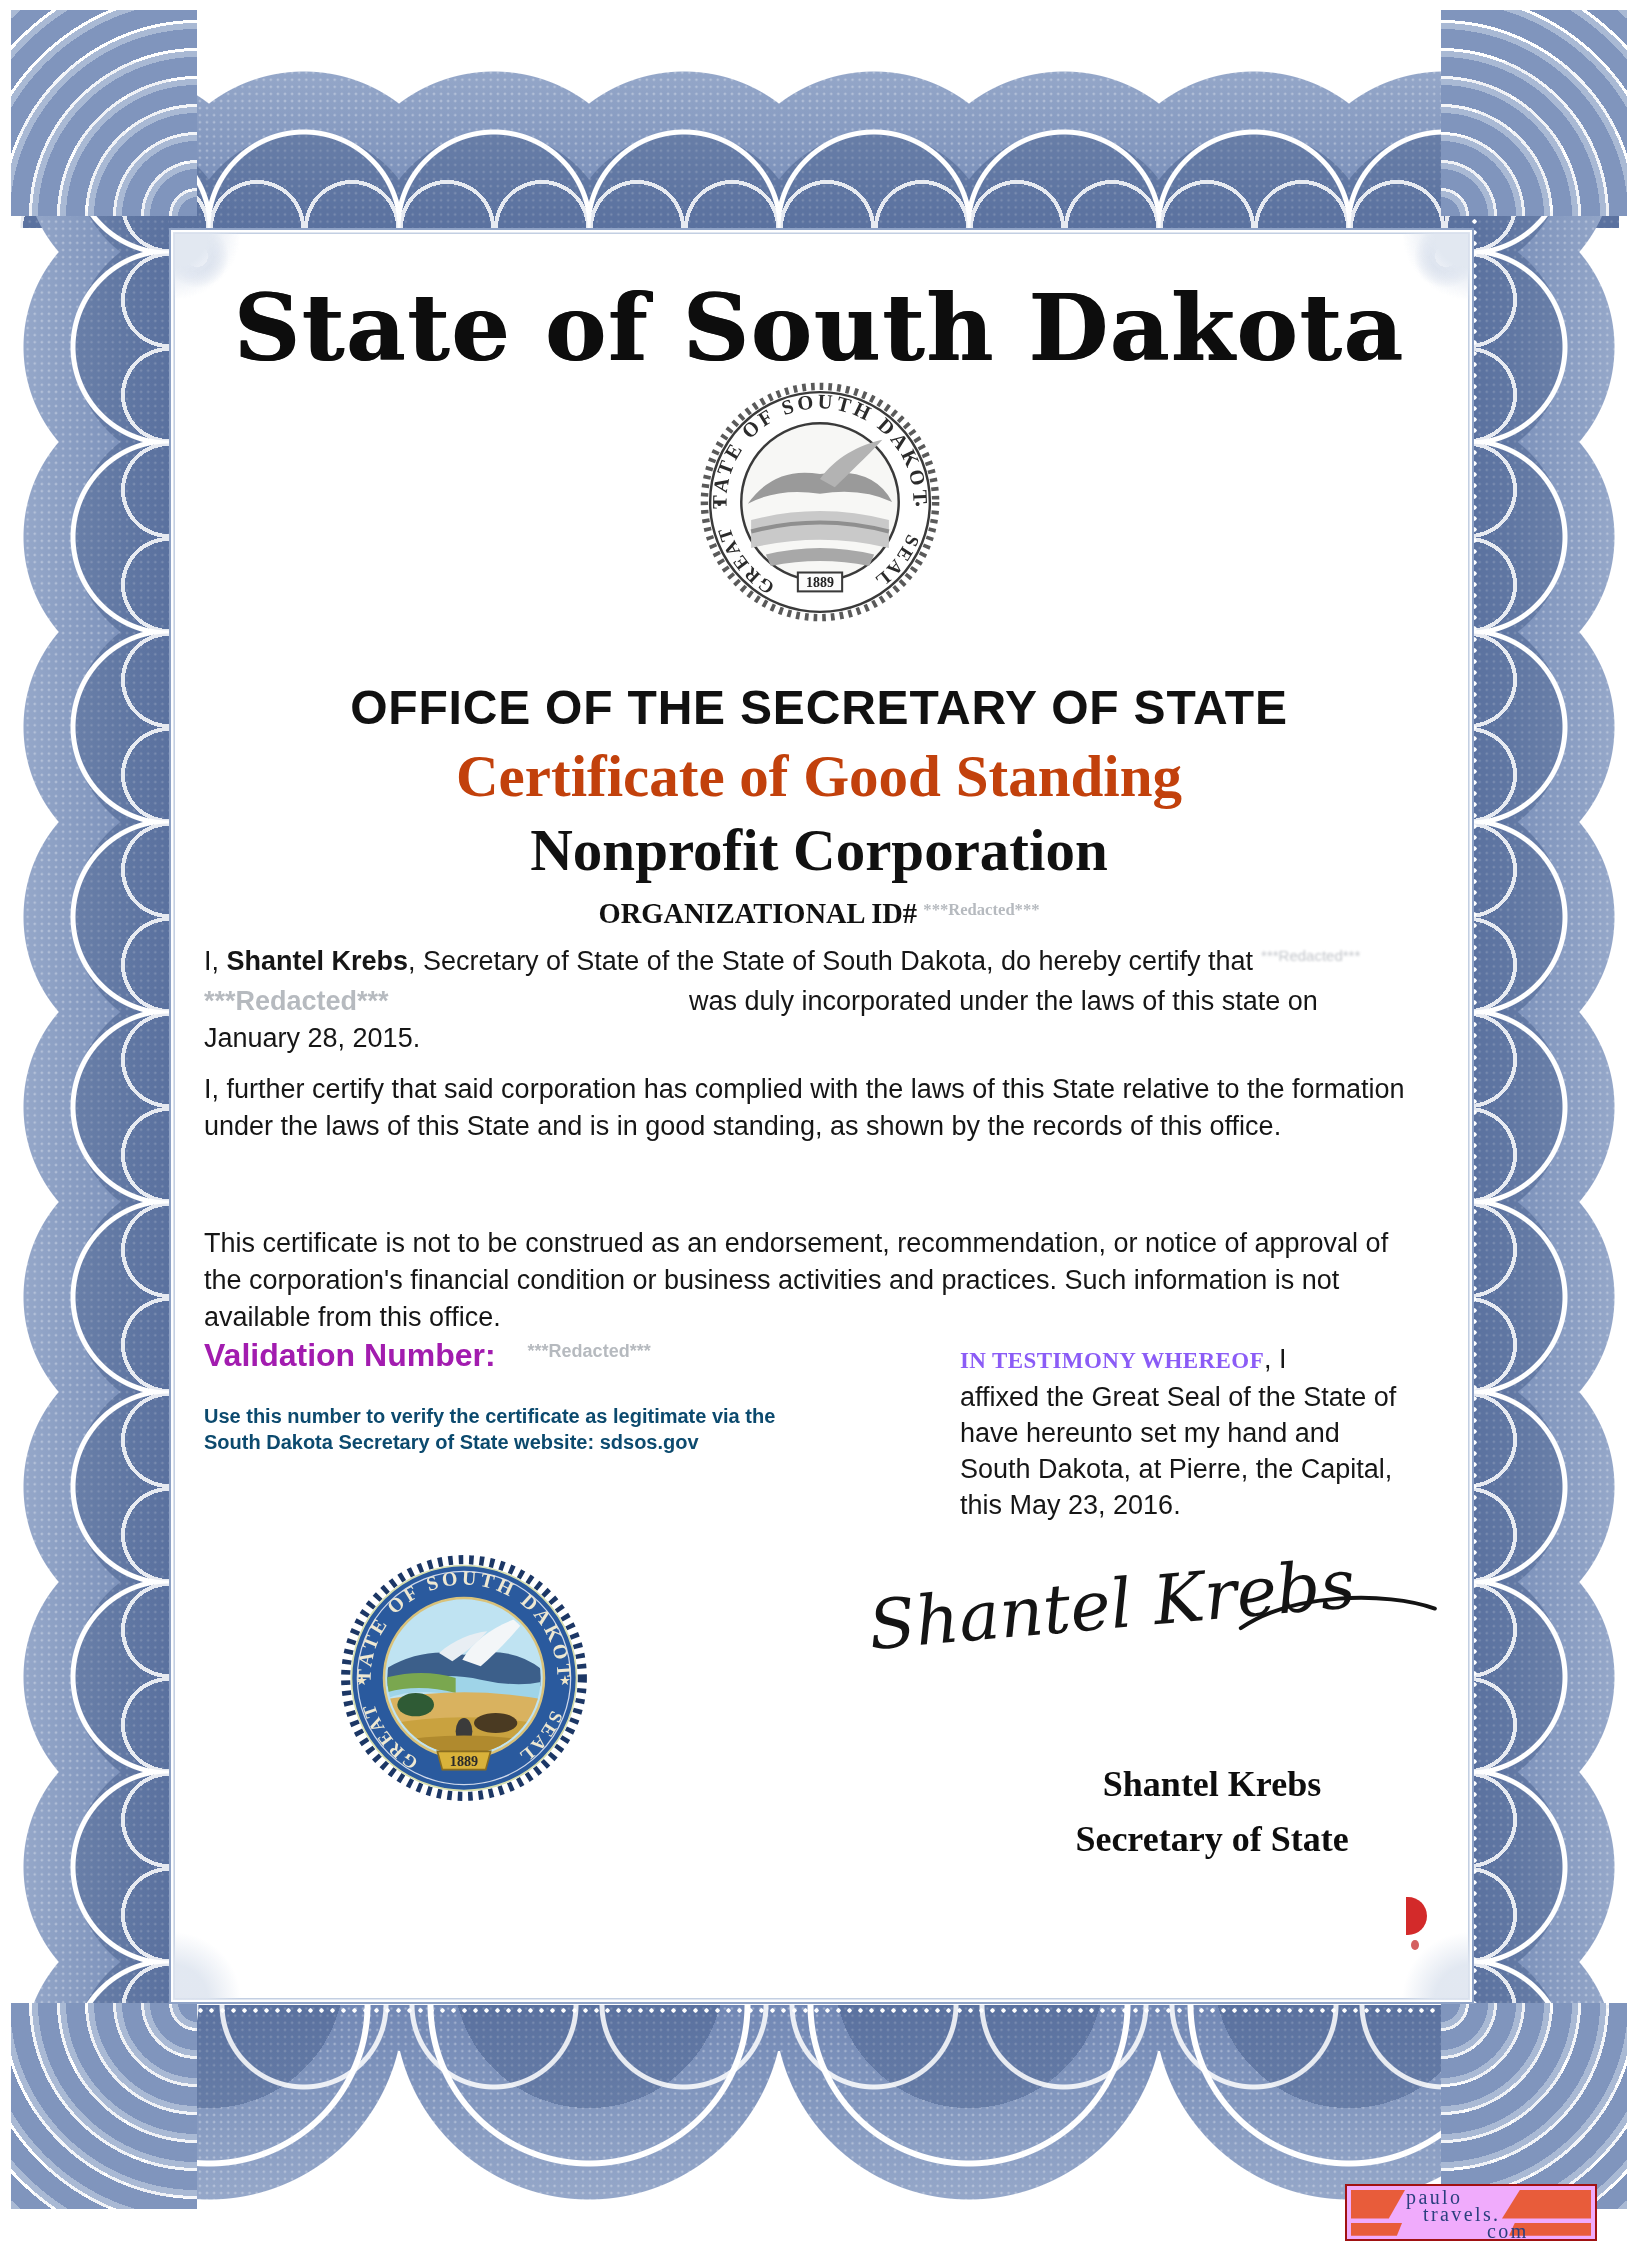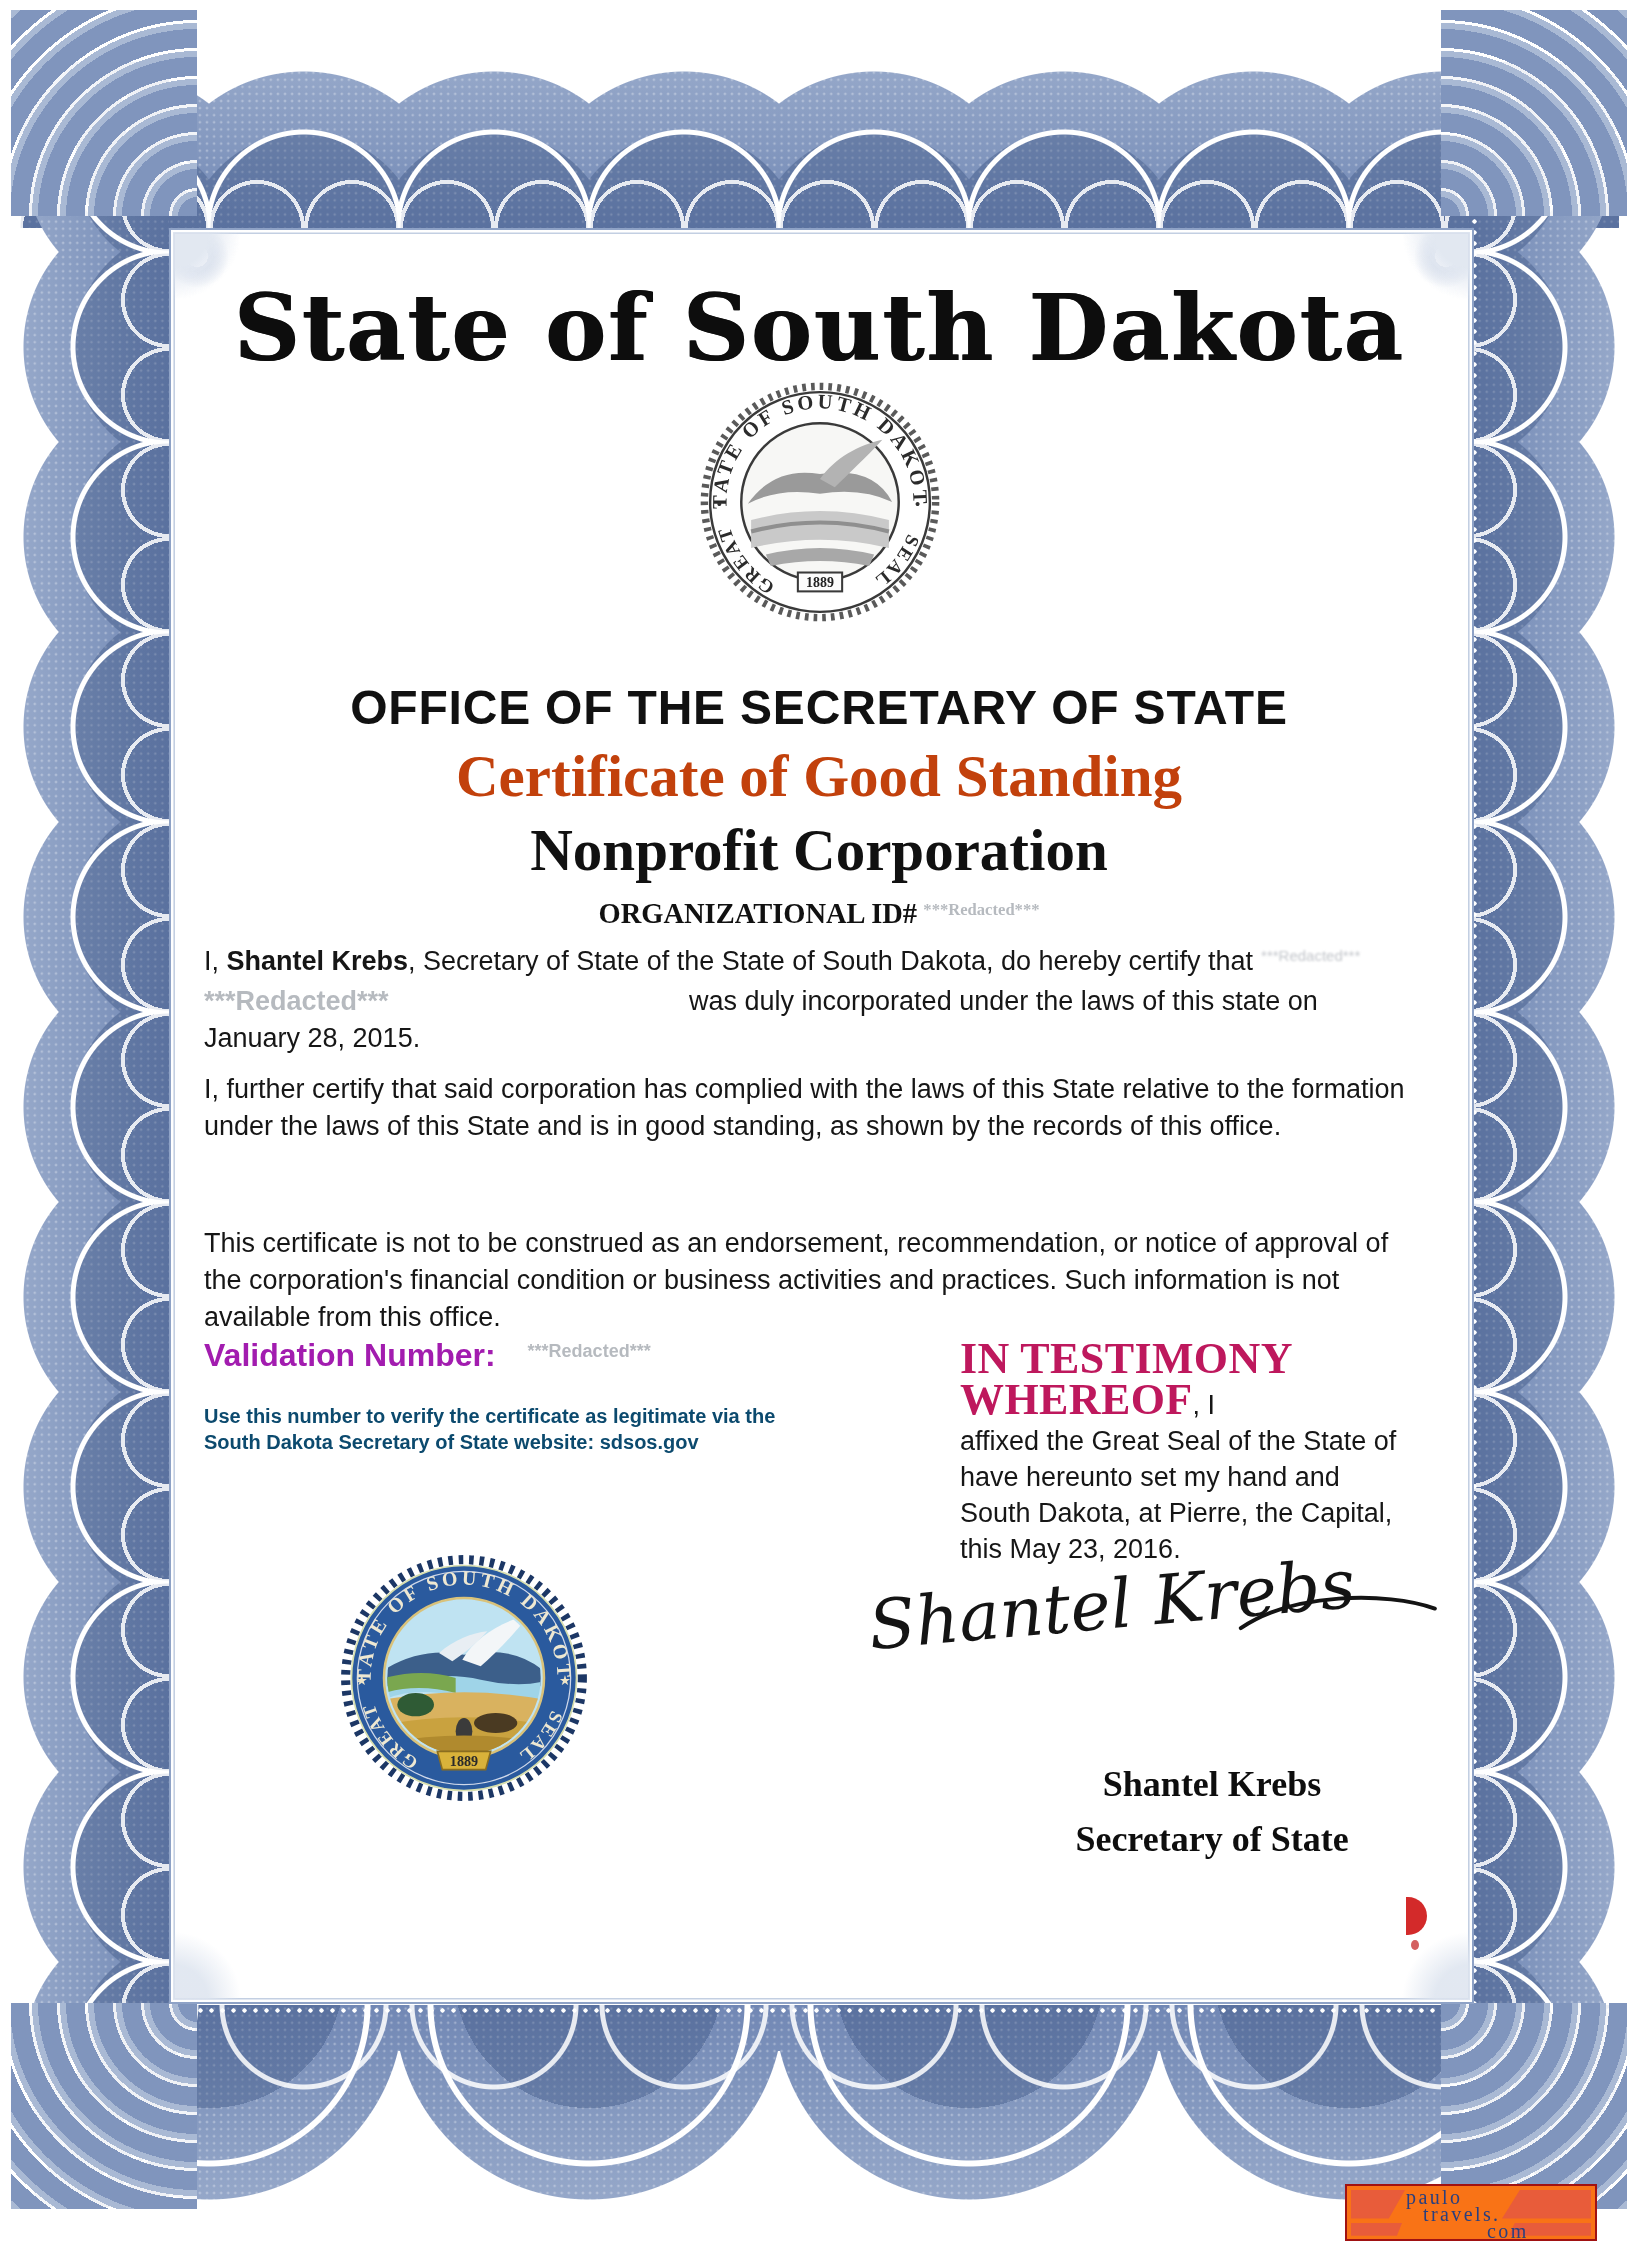--- a/index.html
+++ b/index.html
@@ -84,33 +84,33 @@
   .smudge{font-size:15px;color:#c3c6cb;filter:blur(0.8px);position:relative;top:-9.5px;margin-left:8px;}
   .para2{top:1071px;}
   .para3{top:1225px;}
 
   .validation{position:absolute;left:204px;top:1337px;}
   .validation .vlabel{font-size:32px;font-weight:bold;color:#a21caf;}
   .validation .redacted{font-size:18px;position:relative;top:-9.5px;margin-left:32px;}
   .validation .vnote{margin-top:29px;font-size:20px;font-weight:bold;line-height:26px;color:#0c4a6e;}
 
   .testimony{position:absolute;left:960px;top:1341px;width:491px;font-size:27px;line-height:36px;color:#161616;}
-  .testimony .lead{font-family:"Liberation Serif",serif;font-weight:bold;font-size:44px;letter-spacing:0.4px;color:#be185d;}
+  .testimony .lead{font-family:"Liberation Serif",serif;font-weight:bold;font-size:23px;letter-spacing:0.4px;color:#8b5cf6;}
   .signature{position:absolute;left:868px;top:1565px;transform:rotate(-5deg);
     font-family:"DejaVu Serif",serif;font-style:italic;font-size:68px;color:#141414;white-space:nowrap;}
   .sig-tail{position:absolute;left:1236px;top:1585px;}
   .signer{position:absolute;left:1006px;top:1757px;width:412px;text-align:center;
     font-family:"Liberation Serif",serif;font-weight:bold;font-size:36px;line-height:55px;color:#0e0e0e;}
   .seal-bottom{position:absolute;left:339px;top:1553px;}
 
   .red-mark{position:absolute;left:1406px;top:1897px;width:20.6px;height:38px;background:#d32a2a;
     border-radius:0 20.6px 20.6px 0/0 20.6px 20.6px 0;}
   .red-dot{position:absolute;left:1411px;top:1940px;width:8px;height:10.3px;background:#cc4444;border-radius:50%;opacity:.85;}
 
-  .logo{position:absolute;left:1345px;top:2184px;width:252px;height:57px;background:#f97316;border:2.4px solid #a11212;box-sizing:border-box;}
+  .logo{position:absolute;left:1345px;top:2184px;width:252px;height:57px;background:#f0abfc;border:2.4px solid #a11212;box-sizing:border-box;}
   .logo .shape{position:absolute;background:#e85c3a;}
   .lg1{left:4px;top:4px;width:54px;height:28.5px;clip-path:polygon(0 0,100% 0,70% 100%,0 100%);}
   .lg2{left:4px;top:37px;width:51px;height:12.7px;clip-path:polygon(0 0,100% 0,90% 100%,0 100%);}
   .lg3{right:4px;top:4px;width:89px;height:28.5px;clip-path:polygon(20% 0,100% 0,100% 100%,0 100%);}
   .lg4{right:4px;top:37px;width:82px;height:12.7px;clip-path:polygon(7% 0,100% 0,100% 100%,0 100%);}
   .logo .ltext{position:absolute;font-family:"Liberation Serif",serif;color:#2b3f7e;font-size:20px;letter-spacing:2.4px;white-space:nowrap;}
   .lt1{left:59px;top:0px;}
   .lt2{left:76px;top:17.4px;}
   .lt3{left:120px;top:34px;margin-left:20px;}
 </style>

